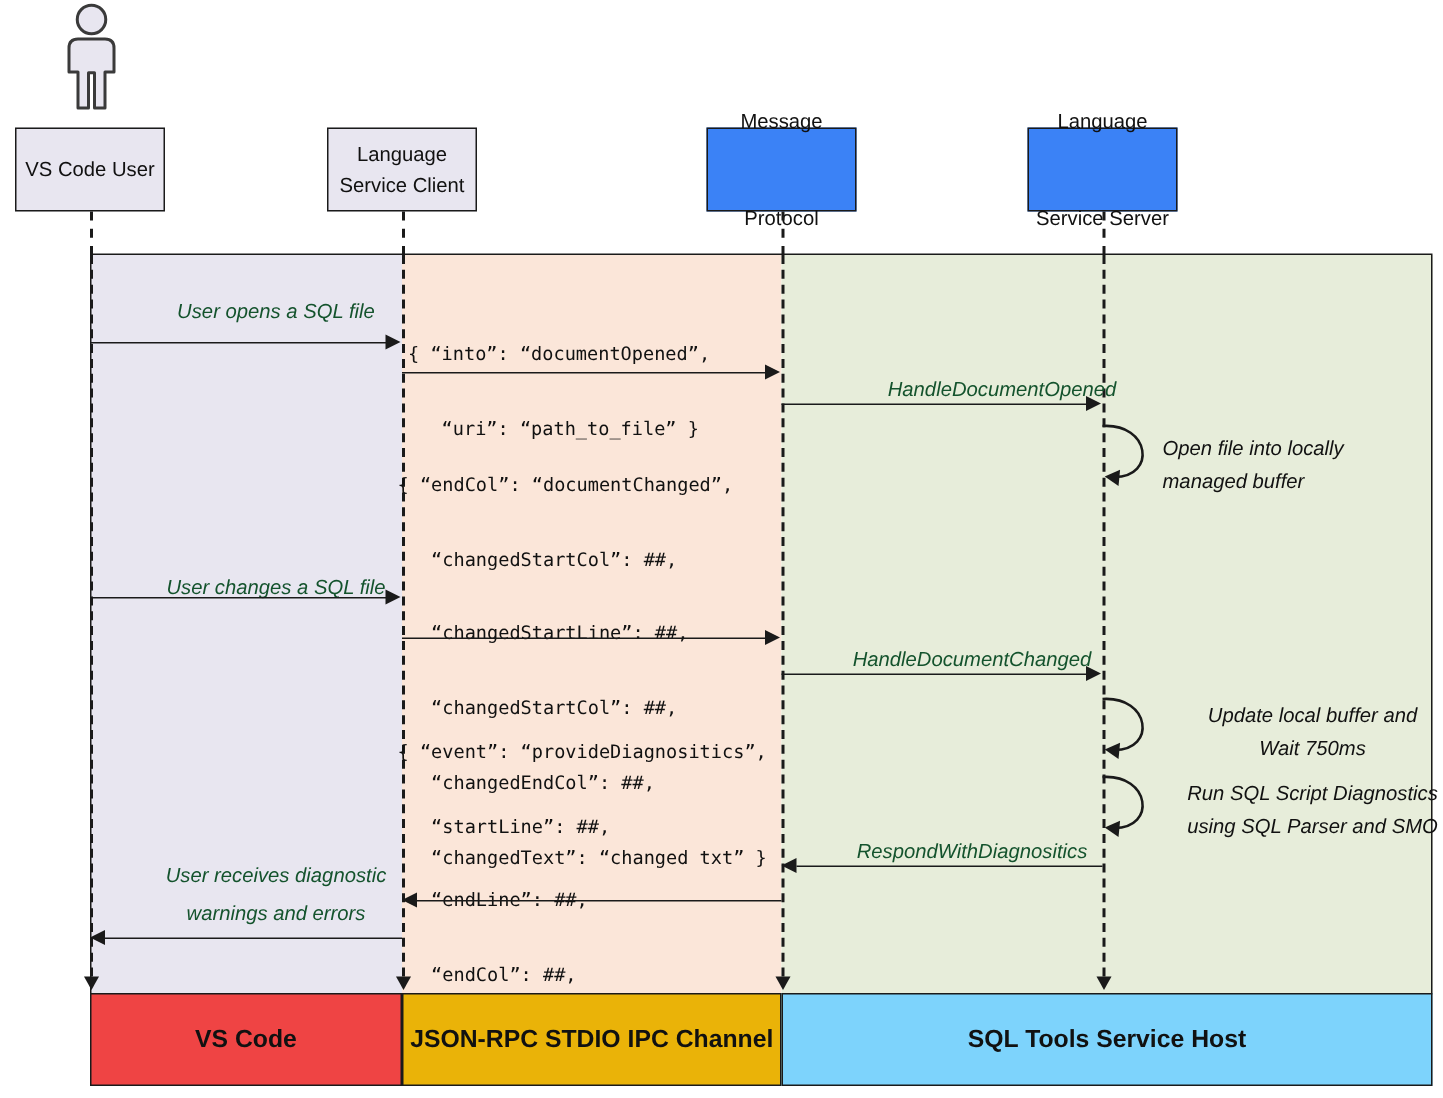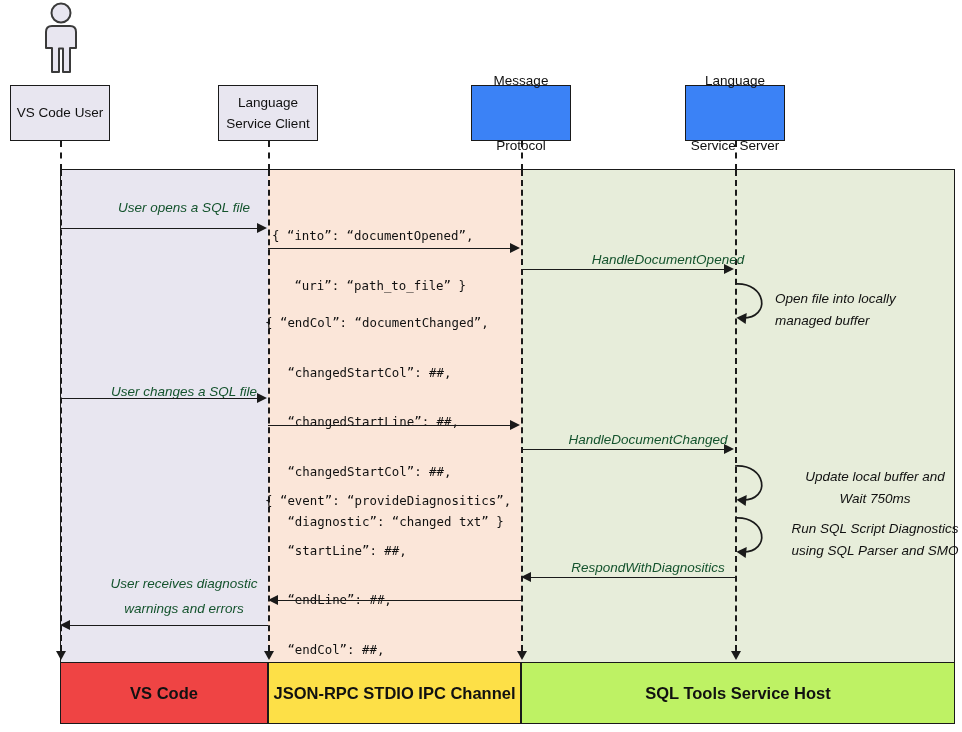--- a/index.html
+++ b/index.html
@@ -77,22 +77,22 @@
     box-sizing: border-box;
     border: 1.7px solid #1a1a1a;
     display: flex;
     align-items: center;
     justify-content: center;
     font-weight: bold;
     font-size: 16.5px;
     color: #111;
   }
   .footcell.lav { background: #ef4444; }
-  .footcell.org { background: #fde047; }
-  .footcell.grn { background: #bef264; }
+  .footcell.org { background: #eab308; }
+  .footcell.grn { background: #7dd3fc; }
 
   
   .arrow-line {
     position: absolute;
     height: 0;
     border-top: 1.7px solid #1a1a1a;
   }
   .arrow-head-r {
     position: absolute;
     width: 0; height: 0;
@@ -222,21 +222,22 @@
   <div class="note-label" style="left:775px; top:288px; width:200px; text-align:left;">
     <span>Open file into locally</span><br>
     <span>managed buffer</span>
   </div>
 
   <div class="json-box" style="left:265px; top:285px; width:256px;">
     <span class="jline">{ “endCol”: “documentChanged”,</span>
     <span class="jline">   “changedStartCol”: ##,</span>
     <span class="jline">   “changedStartLine”: ##,</span>
     <span class="jline">   “changedStartCol”: ##,</span>
-    <span class="jline">   “diagnostic”: “changed txt” }</span>
+    <span class="jline">   “changedEndCol”: ##,</span>
+    <span class="jline">   “changedText”: “changed txt” }</span>
   </div>
 
   <div class="msg-label" style="left:60px; top:382px; width:208px;">User changes a SQL file</div>
   <div class="arrow-line" style="left:60px; top:398px; width:198px;"></div>
   <div class="arrow-head-r" style="left:257px; top:392.5px;"></div>
 
   <div class="arrow-line" style="left:268px; top:425px; width:243px;"></div>
   <div class="arrow-head-r" style="left:510px; top:419.5px;"></div>
 
   <div class="msg-label" style="left:521px; top:430px; width:214px;">HandleDocumentChanged</div>

